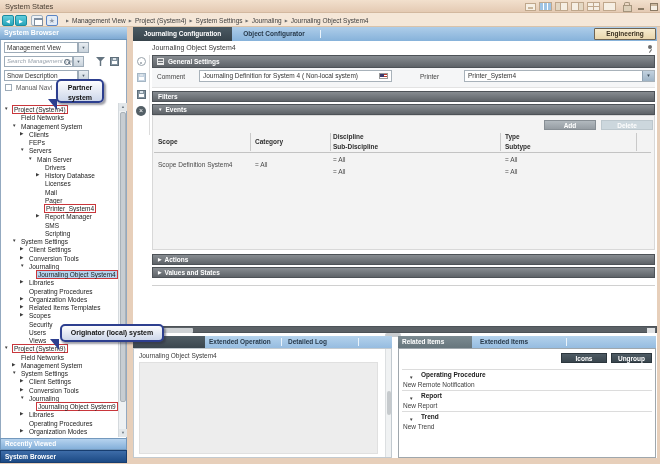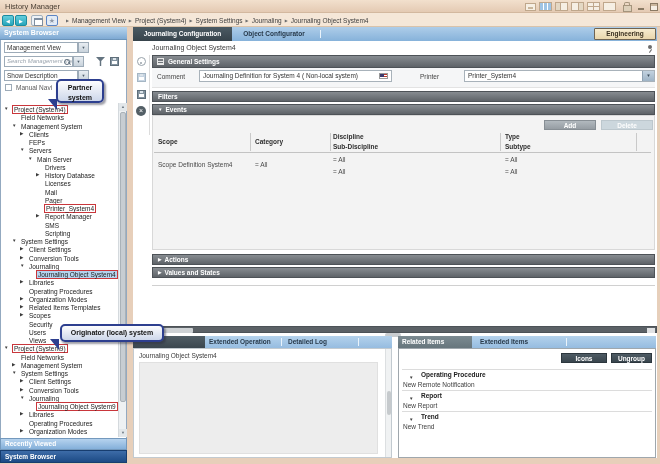--- a/index.html
+++ b/index.html
@@ -165,21 +165,21 @@
   .ctail{position:absolute;width:0;height:0;border-top:11px solid #2d3f8f;border-left:9px solid transparent;z-index:49}
   #callout-partner{left:56px;top:79px;width:48px;height:24px;line-height:10px;padding-top:2px}
   #tail-partner{left:48px;top:99px}
   #callout-originator{left:60px;top:324px;width:104px;height:18px;line-height:14px}
   #tail-originator{left:50px;top:339px}
 </style>
 </head>
 <body>
 
 <div class="abs" id="titlebar">
-  <div class="abs" id="app-title">History Manager</div>
+  <div class="abs" id="app-title">System States</div>
   <div class="abs" id="winicons">
     <div class="wi display"></div>
     <div class="wi cols"></div>
     <div class="wi splitl"></div>
     <div class="wi splitr"></div>
     <div class="wi grid"></div>
     <div class="wi"></div>
     <div class="lockic"></div>
     <div class="minic"></div>
     <div class="maxic"></div>

